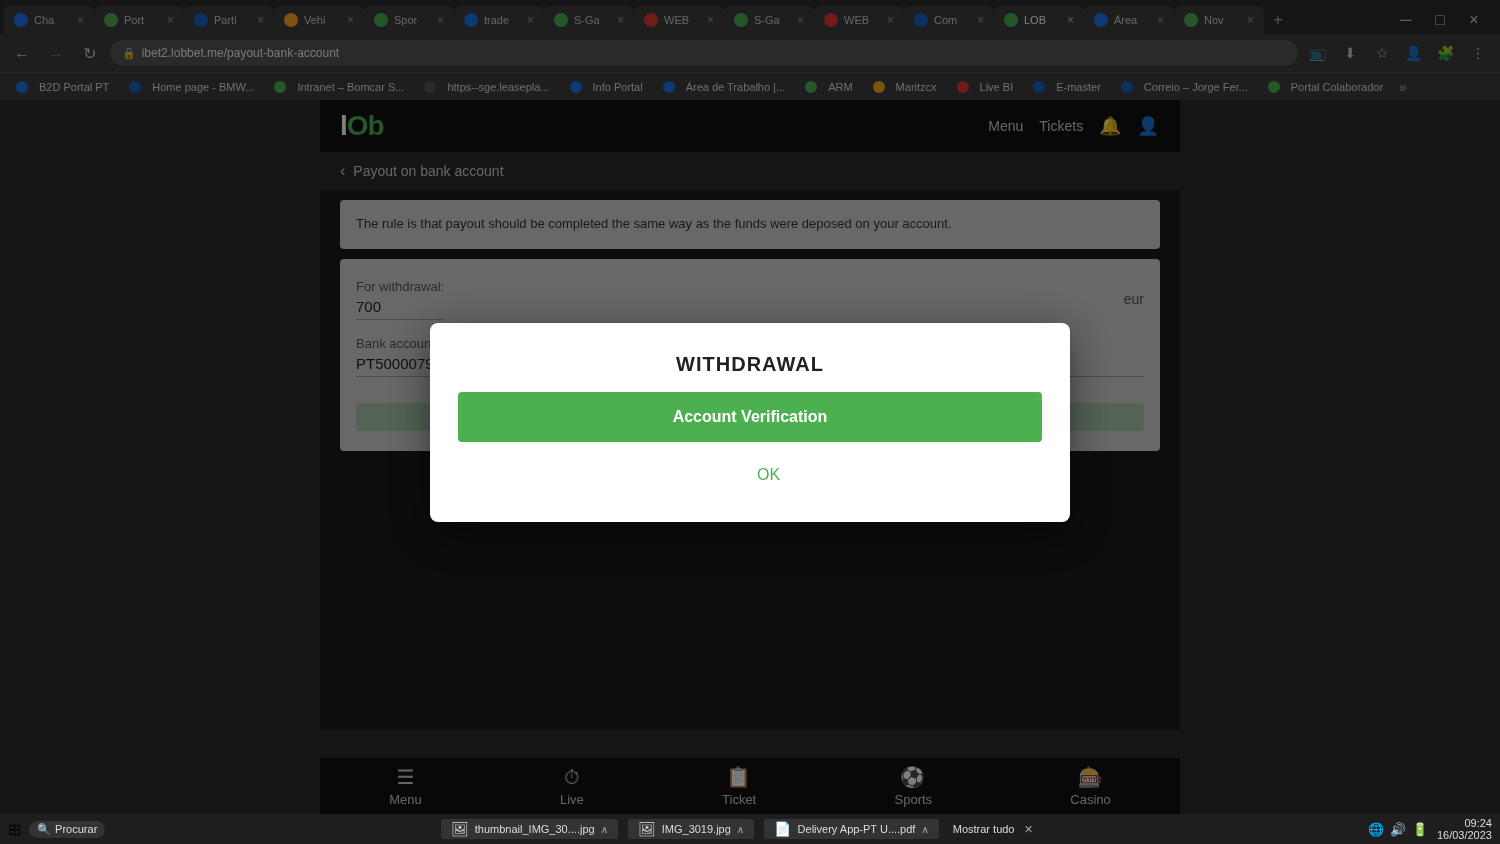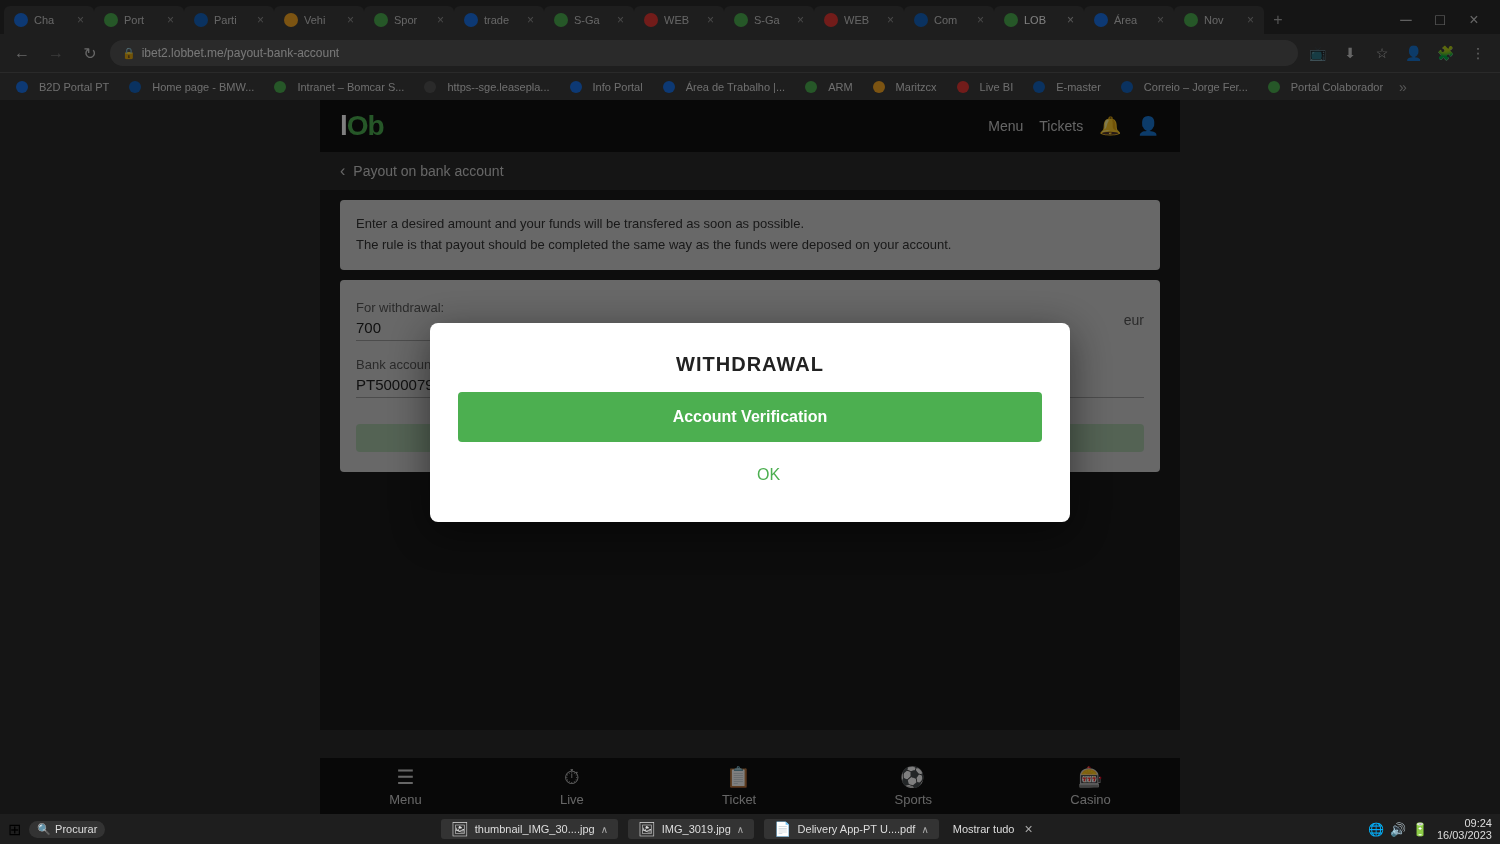--- a/index.html
+++ b/index.html
@@ -645,21 +645,20 @@
         <span class="header-icon">👤</span>
       </div>
     </div>
 
     <div class="back-nav">
       <span class="back-arrow">‹</span>
       <span>Payout on bank account</span>
     </div>
 
     <div class="info-box">
-      <p>Enter a desired amount and your funds will be transfered as soon as possible.</p>
       <p>The rule is that payout should be completed the same way as the funds were deposed on your account.</p>
     </div>
 
     <div class="form-area">
       <div class="form-group">
         <div class="form-row">
           <div>
             <span class="form-label">For withdrawal:</span>
             <div class="form-value">700</div>
           </div>

